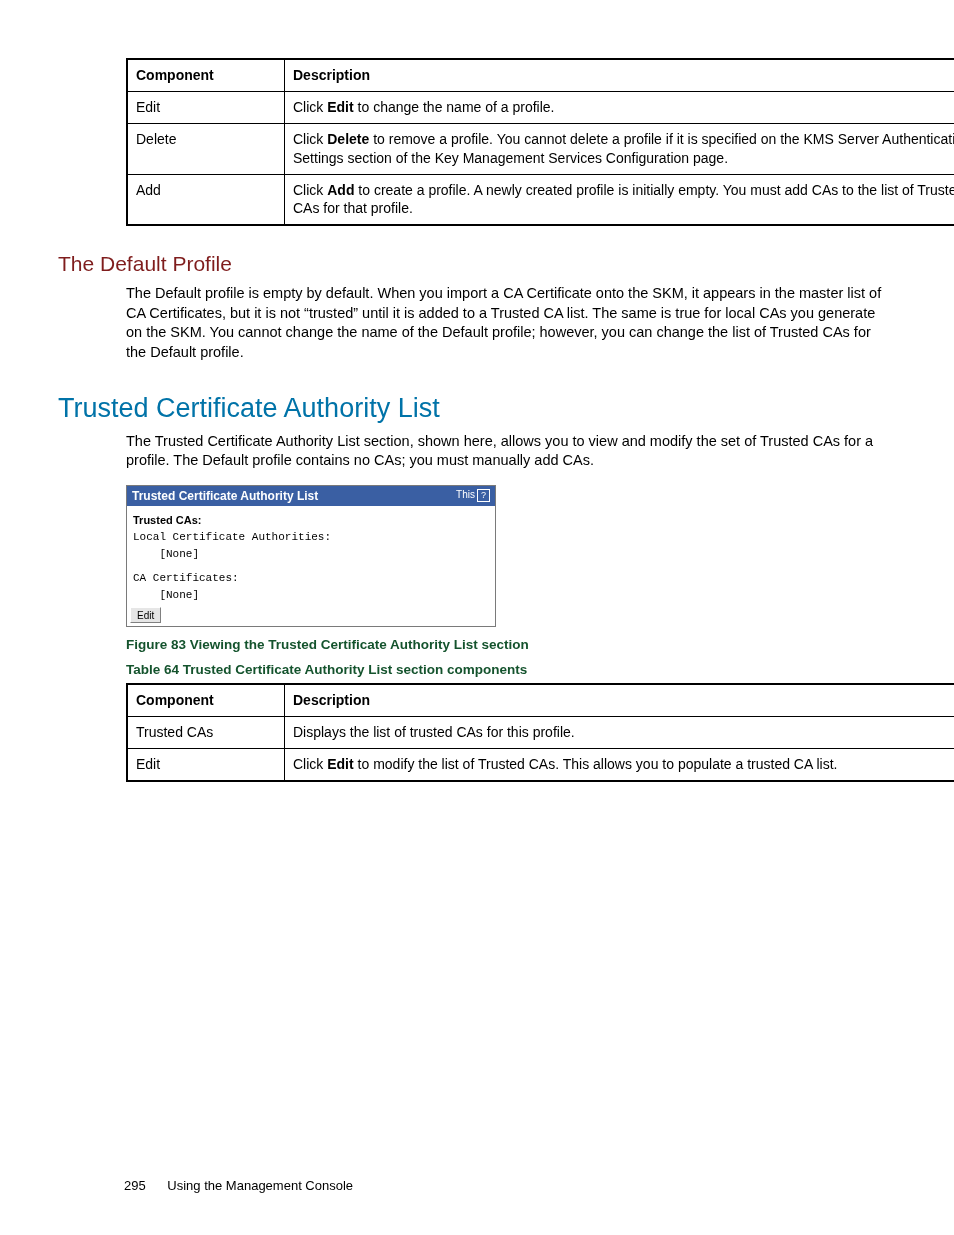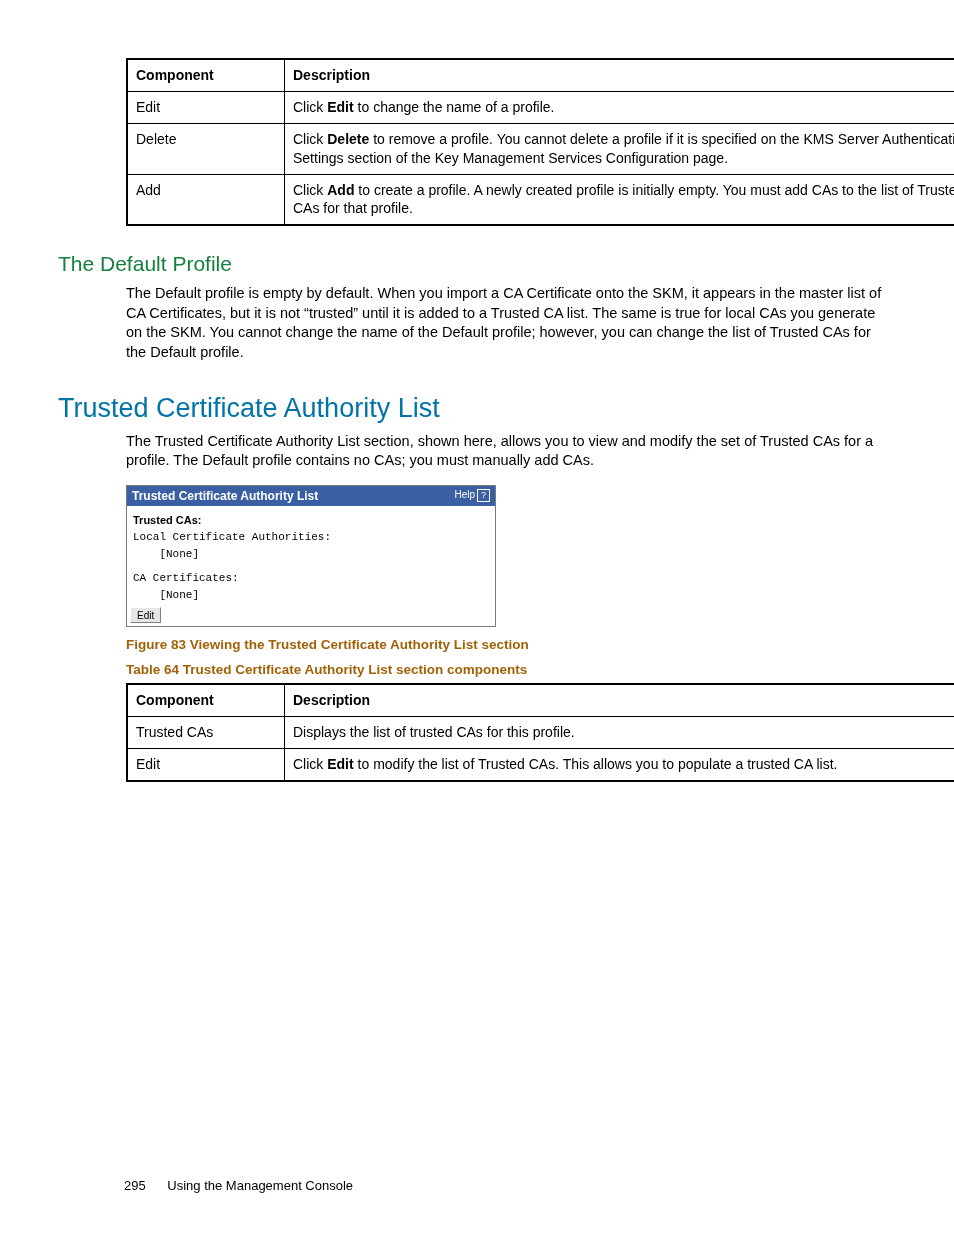--- a/index.html
+++ b/index.html
@@ -40,41 +40,41 @@
     border-right: 2px solid #000;
   }
   table.comp-table thead th {
     border-top: 2px solid #000;
     font-weight: bold;
   }
   table.comp-table tbody tr:last-child td {
     border-bottom: 2px solid #000;
   }
   h2.subheading {
-    color: #15803d;
+    color: #7f1d1d;
     font-weight: normal;
     font-size: 21px;
     margin: 26px 0 8px 0;
   }
   h1.heading {
     color: #0073a8;
     font-weight: normal;
     font-size: 27px;
     margin: 30px 0 8px 0;
   }
   p.body {
     font-size: 14.5px;
     line-height: 1.35;
     margin: 0 0 10px 68px;
     max-width: 770px;
   }
   .caption {
     font-size: 13.5px;
     font-weight: bold;
-    color: #a16207;
+    color: #14532d;
     margin: 10px 0 6px 68px;
   }
   .widget {
     width: 368px;
     margin: 14px 0 4px 68px;
     border: 1px solid #7a7a7a;
     font-size: 11px;
     background: #fff;
   }
   .widget-header {
@@ -171,21 +171,21 @@
   <h2 class="subheading">The Default Profile</h2>
   <p class="body">The Default profile is empty by default. When you import a CA Certificate onto the SKM, it appears in the master list of CA Certificates, but it is not “trusted” until it is added to a Trusted CA list. The same is true for local CAs you generate on the SKM. You cannot change the name of the Default profile; however, you can change the list of Trusted CAs for the Default profile.</p>
 
   <h1 class="heading">Trusted Certificate Authority List</h1>
   <p class="body">The Trusted Certificate Authority List section, shown here, allows you to view and modify the set of Trusted CAs for a profile. The Default profile contains no CAs; you must manually add CAs.</p>
 
   <div class="widget">
     <div class="widget-header">
       <span>Trusted Certificate Authority List</span>
       <span class="widget-help">
-        <span>Help</span><span class="qicon">?</span>
+        <span>This</span><span class="qicon">?</span>
       </span>
     </div>
     <div class="widget-body">
       <div class="label">Trusted CAs:</div>
       <div class="mono">Local Certificate Authorities:</div>
       <div class="mono">    [None]</div>
       <div class="mono" style="height:6px;"></div>
       <div class="mono">CA Certificates:</div>
       <div class="mono">    [None]</div>
     </div>

